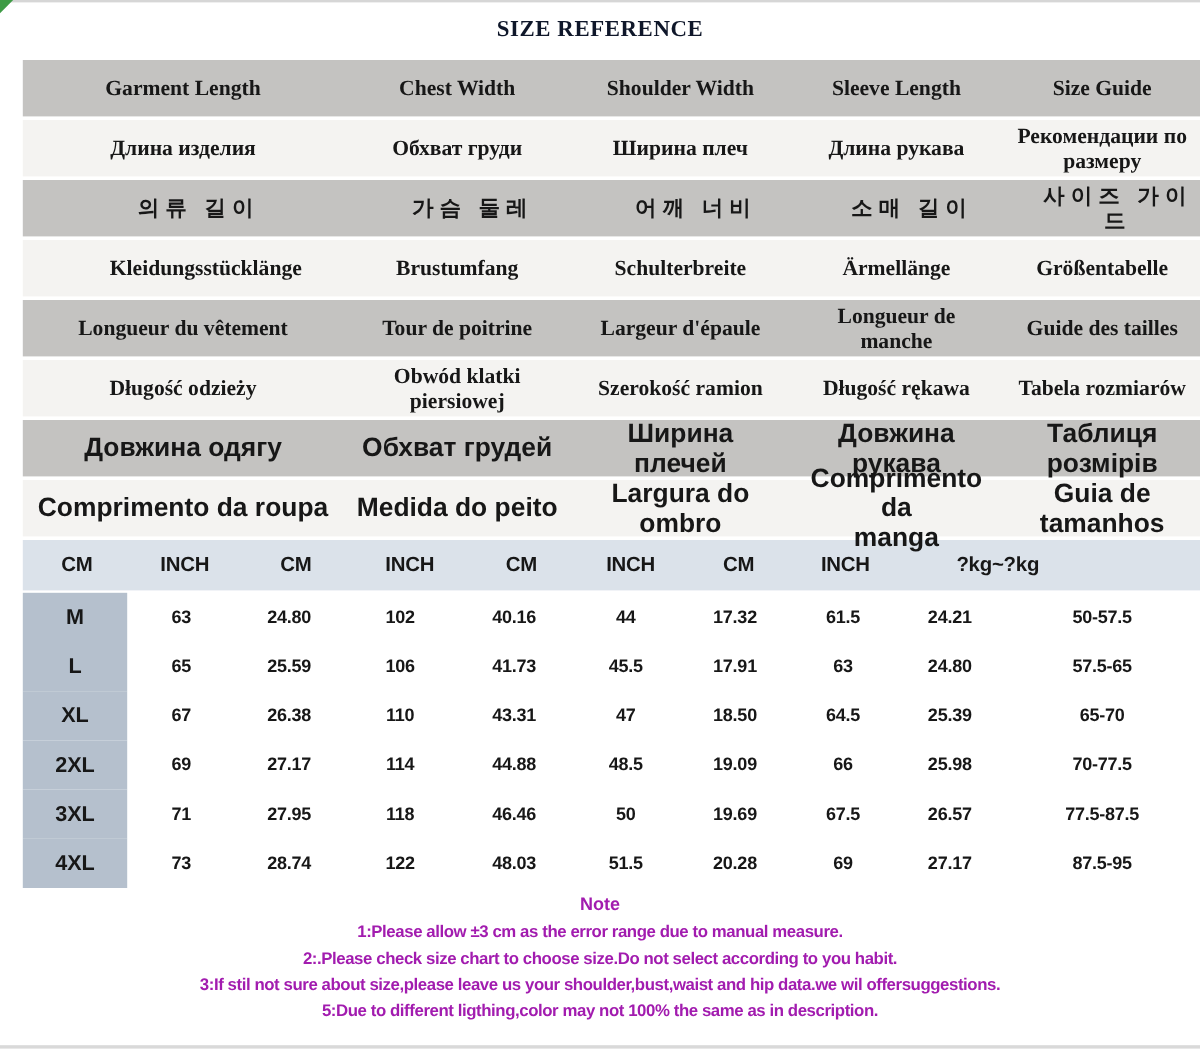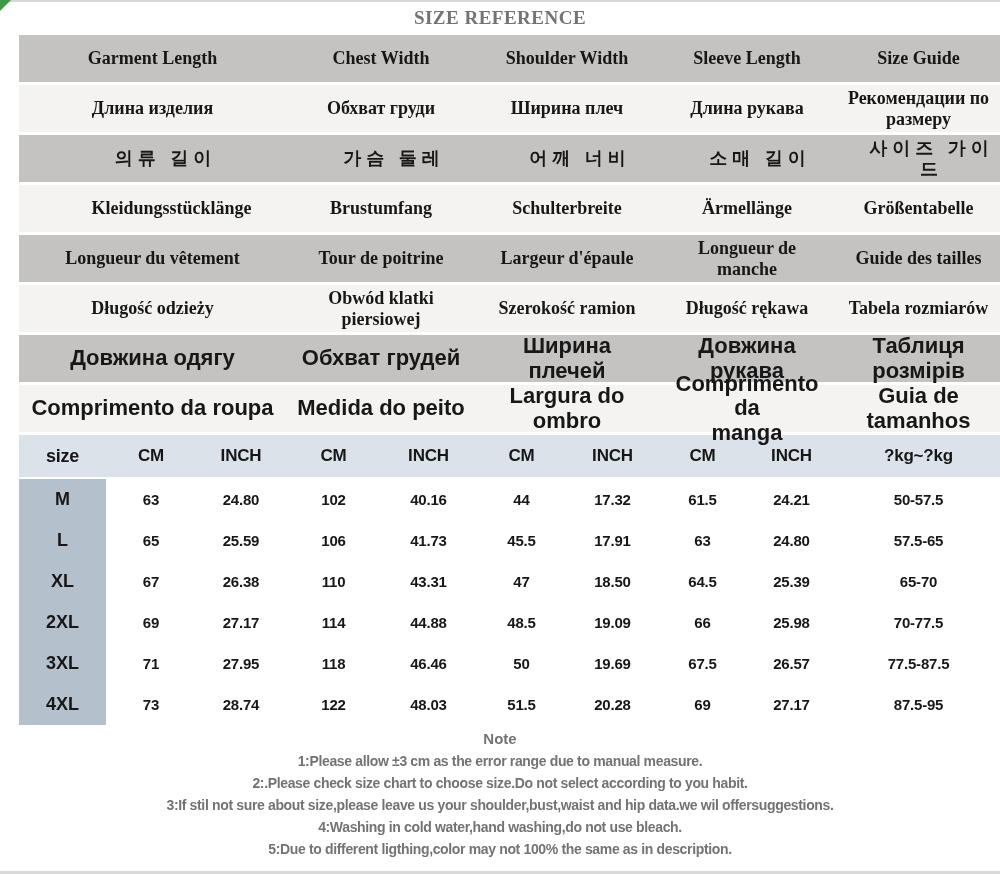--- a/index.html
+++ b/index.html
@@ -7,43 +7,43 @@
     width:1000px;height:874px;background:#ffffff;
     font-family:"Liberation Sans","DejaVu Sans",sans-serif;
     position:relative;overflow:hidden;
   }
   .page{position:relative;width:1000px;height:874px;}
   .top-edge{position:absolute;top:0;left:0;right:0;height:2px;background:#d6d6d6;}
   .bottom-edge{position:absolute;bottom:0;left:0;right:0;height:3px;background:#d9d9d9;}
   .corner{position:absolute;top:0;left:0;width:0;height:0;
     border-top:11px solid var(--green,#3e9b45);border-right:11px solid transparent;z-index:5;}
   .title{
-    height:35px;display:flex;align-items:center;justify-content:center;
+    height:50px;display:flex;align-items:center;justify-content:center;
     font-family:"Liberation Serif","DejaVu Serif",serif;
-    font-weight:bold;font-size:19px;letter-spacing:.5px;color:#737373;
+    font-weight:bold;font-size:19px;letter-spacing:.5px;color:#0f172a;
   }
   .band{margin-left:19px;width:982px;}
   .hdr-row{display:flex;height:47px;margin-bottom:3px;}
   .row-gray{background:var(--gray,#c4c3c1);}
   .row-light{background:var(--light,#f4f3f1);}
   .cell{
     display:flex;align-items:center;justify-content:center;text-align:center;
     font-weight:bold;color:var(--text,#171717);box-sizing:border-box;
   }
   .hcell{white-space:pre-line;line-height:1.12;padding:0 6px;}
   .serif{font-family:"Liberation Serif","DejaVu Serif",serif;font-size:18px;}
   .sans{font-family:"Liberation Sans","DejaVu Sans",sans-serif;font-size:22px;}
   .ko{letter-spacing:5px;padding-left:32px;}
   .size-header{display:flex;height:42px;background:var(--hblue,#dbe2ea);margin-bottom:2px;}
   .shcell{font-size:17px;letter-spacing:-.2px;}
   .shcell.first{font-size:18px;}
   .data-row{display:flex;height:41px;background:#ffffff;}
   .size-cell{background:var(--sblue,#b5c0cd);font-size:18px;}
   .val-cell{font-size:15px;letter-spacing:-.2px;}
-  .notes{margin-top:3px;text-align:center;font-weight:bold;color:#737373;}
+  .notes{margin-top:3px;text-align:center;font-weight:bold;color:#a21caf;}
   .note-title{font-size:15px;height:22px;line-height:22px;}
   .note-line{font-size:14px;height:22px;line-height:22px;letter-spacing:-.35px;}
 </style>
 </head>
 <body>
 
 <div class="page">
   <div class="top-edge"></div>
   <div class="corner"></div>
 
@@ -106,21 +106,20 @@
         <div class="cell hcell sans" style="width: 267px;">Comprimento da roupa</div>
         <div class="cell hcell sans" style="width: 190px;">Medida do peito</div>
         <div class="cell hcell sans" style="width: 182px;">Largura do ombro</div>
         <div class="cell hcell sans" style="width: 178px;">Comprimento da
 manga</div>
         <div class="cell hcell sans" style="width: 165px;">Guia de tamanhos</div>
       </div>
     </div>
 
   <div class="size-header band" id="sizeHeader">
-      <div class="cell shcell first" style="width: 87px;">size</div>
       <div class="cell shcell" style="width: 90px;">CM</div>
       <div class="cell shcell" style="width: 90px;">INCH</div>
       <div class="cell shcell" style="width: 95px;">CM</div>
       <div class="cell shcell" style="width: 95px;">INCH</div>
       <div class="cell shcell" style="width: 91px;">CM</div>
       <div class="cell shcell" style="width: 91px;">INCH</div>
       <div class="cell shcell" style="width: 89px;">CM</div>
       <div class="cell shcell" style="width: 89px;">INCH</div>
       <div class="cell shcell" style="width: 165px;">?kg~?kg</div>
     </div>
@@ -198,18 +197,17 @@
         <div class="cell val-cell" style="width: 89px;">27.17</div>
         <div class="cell val-cell" style="width: 165px;">87.5-95</div>
       </div>
     </div>
 
   <div class="notes">
     <div class="note-title">Note</div>
     <div class="note-line">1:Please allow ±3 cm as the error range due to manual measure.</div>
     <div class="note-line">2:.Please check size chart to choose size.Do not select according to you habit.</div>
     <div class="note-line">3:If stil not sure about size,please leave us your shoulder,bust,waist and hip data.we wil offersuggestions.</div>
-    <div class="note-line">4:Washing in cold water,hand washing,do not use bleach.</div>
     <div class="note-line">5:Due to different ligthing,color may not 100% the same as in description.</div>
   </div>
 
   <div class="bottom-edge"></div>
 </div>
 
 </body></html>

